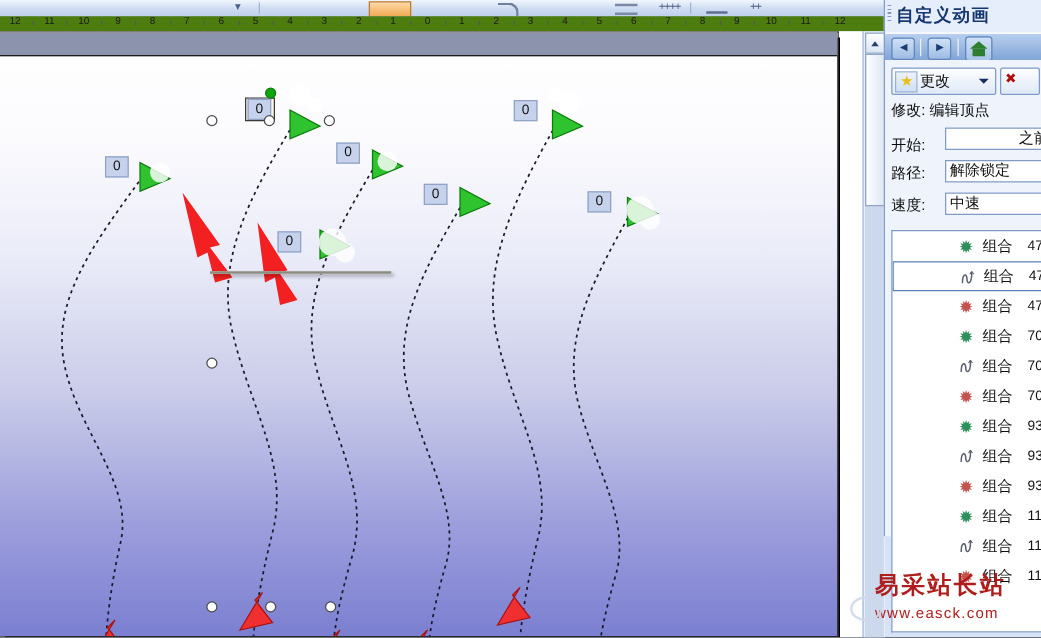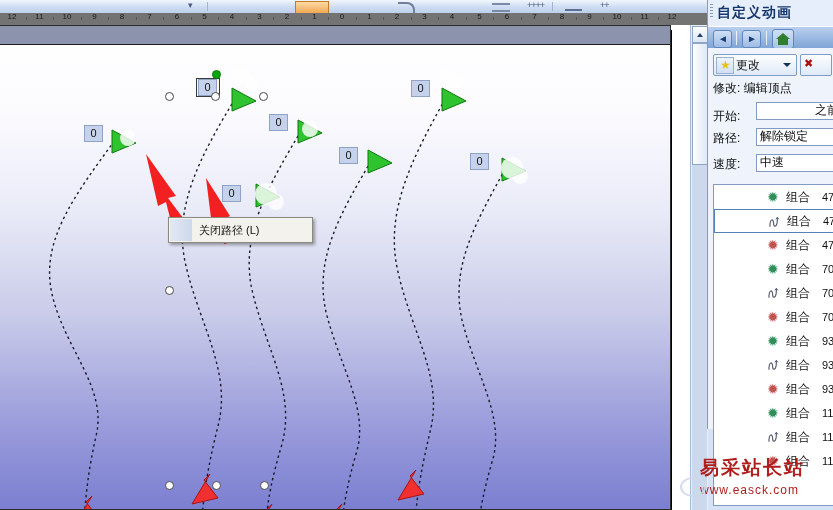--- a/index.html
+++ b/index.html
@@ -23,21 +23,21 @@
   .tb-curve{width:15px;height:9px;border-top:2px solid #6f7f9c;border-right:2px solid #6f7f9c;border-radius:0 8px 0 0;top:2px;}
   .tb-lines{width:18px;top:3px;border-top:2px solid #7a8aa6;border-bottom:2px solid #7a8aa6;height:5px;}
   .tb-plus{font-size:9px;color:#4b5e80;top:0;letter-spacing:-1px;}
   .tb-sep{width:1px;height:9px;background:#9fb3d4;top:2px;}
   .tb-sq{width:11px;height:8px;background:#111;top:2px;}
   .tb-ul{width:17px;height:8px;border-bottom:2px solid #5d6f90;top:1px;}
 
   
   .ruler{
     position:absolute;left:0;top:13px;width:710px;height:12px;
-    background:#737373;border-bottom:1px solid #a9bbd8;
+    background:#4d7c0f;border-bottom:1px solid #a9bbd8;
     overflow:hidden;
   }
   .ruler .rk{position:absolute;top:-1px;font-size:8px;color:#1b1b1b;
     font-family:"Liberation Sans",sans-serif;transform:translateX(-50%);}
   .ruler .rt{position:absolute;top:4px;width:1px;height:3px;background:#555;}
   .rul-right{
     position:absolute;left:710px;top:13px;width:8px;height:12px;background:#ffffff;
   }
   .rul-dots{position:absolute;right:2px;top:15px;font-size:8px;color:#4a5d80;line-height:3px;}
 
@@ -345,23 +345,20 @@
           <path d="M146,128 L176,170 L168,172 L186,196 L172,200 L166,176 L158,180 Z"></path>
           <path d="M206,152 L230,190 L224,193 L238,214 L224,218 L220,196 L212,200 Z"></path>
         </g>
       </svg>
     </div>
 
     <div class="ctxmenu">
       <div class="ctx-gutter"></div>
 
 
-      <div class="ctx-item">
-        <span>关闭路径 (L)</span>
-      </div>
 
     </div>
   </div>
 
   <div class="vscroll">
     <div class="vs-btn">
       <span class="vs-arrow"></span>
     </div>
     <div class="vs-track"></div>
     <div class="vs-thumb"></div>

